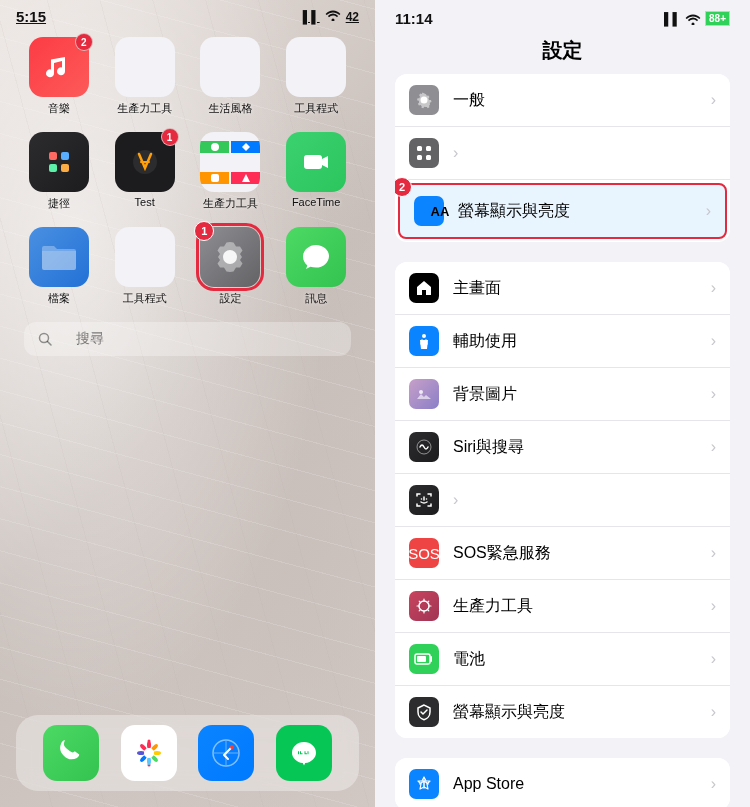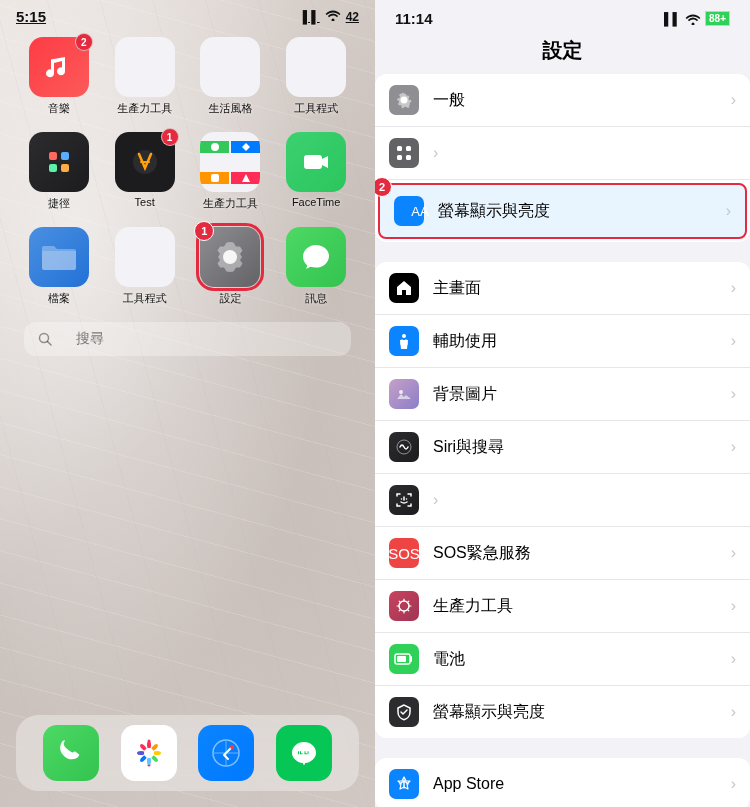--- a/index.html
+++ b/index.html
@@ -258,21 +258,21 @@
 
     .settings-list {
       flex: 1;
       overflow-y: auto;
       padding: 0 0 20px;
     }
 
     .settings-group {
       background: white;
       border-radius: 12px;
-      margin: 0 0 20px;
+      margin: 0 20px 20px;
       overflow: hidden;
     }
 
     .settings-item {
       display: flex;
       align-items: center;
       padding: 11px 14px;
       border-bottom: 0.5px solid #e5e5ea;
       background: white;
       position: relative;
@@ -321,21 +321,21 @@
       display: flex;
       align-items: center;
       justify-content: center;
       z-index: 20;
       border: 1.5px solid white;
     }
 
     
     .si-general { background: #8e8e93; color: white; }
     .si-control { background: #636366; color: white; }
-    .si-display { background: #0a84ff; color: #ffffff; font-size: 13px; font-weight: 400; padding-left: 22px; }
+    .si-display { background: #0a84ff; color: #000000; font-size: 13px; font-weight: 700; padding-left: 22px; }
     .si-home { background: #000; color: white; }
     .si-accessibility { background: #0a84ff; color: white; }
     .si-wallpaper { background: linear-gradient(135deg, #c7a0c8, #8a7ec8); color: white; }
     .si-siri { background: linear-gradient(135deg, #2c2c2e, #1c1c1e); color: white; font-size: 12px; }
     .si-faceid { background: linear-gradient(135deg, #2c2c2e, #1c1c1e); color: white; font-size: 12px; }
     .si-sos { background: #ef4444; color: white; font-size: 15px; font-weight: 400; }
     .si-exposure { background: linear-gradient(135deg, #c8445e, #a03455); color: white; font-size: 14px; }
     .si-battery { background: #30d158; color: white; font-size: 14px; }
     .si-privacy { background: #2c2c2e; color: white; font-size: 16px; }
     .si-appstore { background: #0a84ff; color: white; font-size: 14px; }

